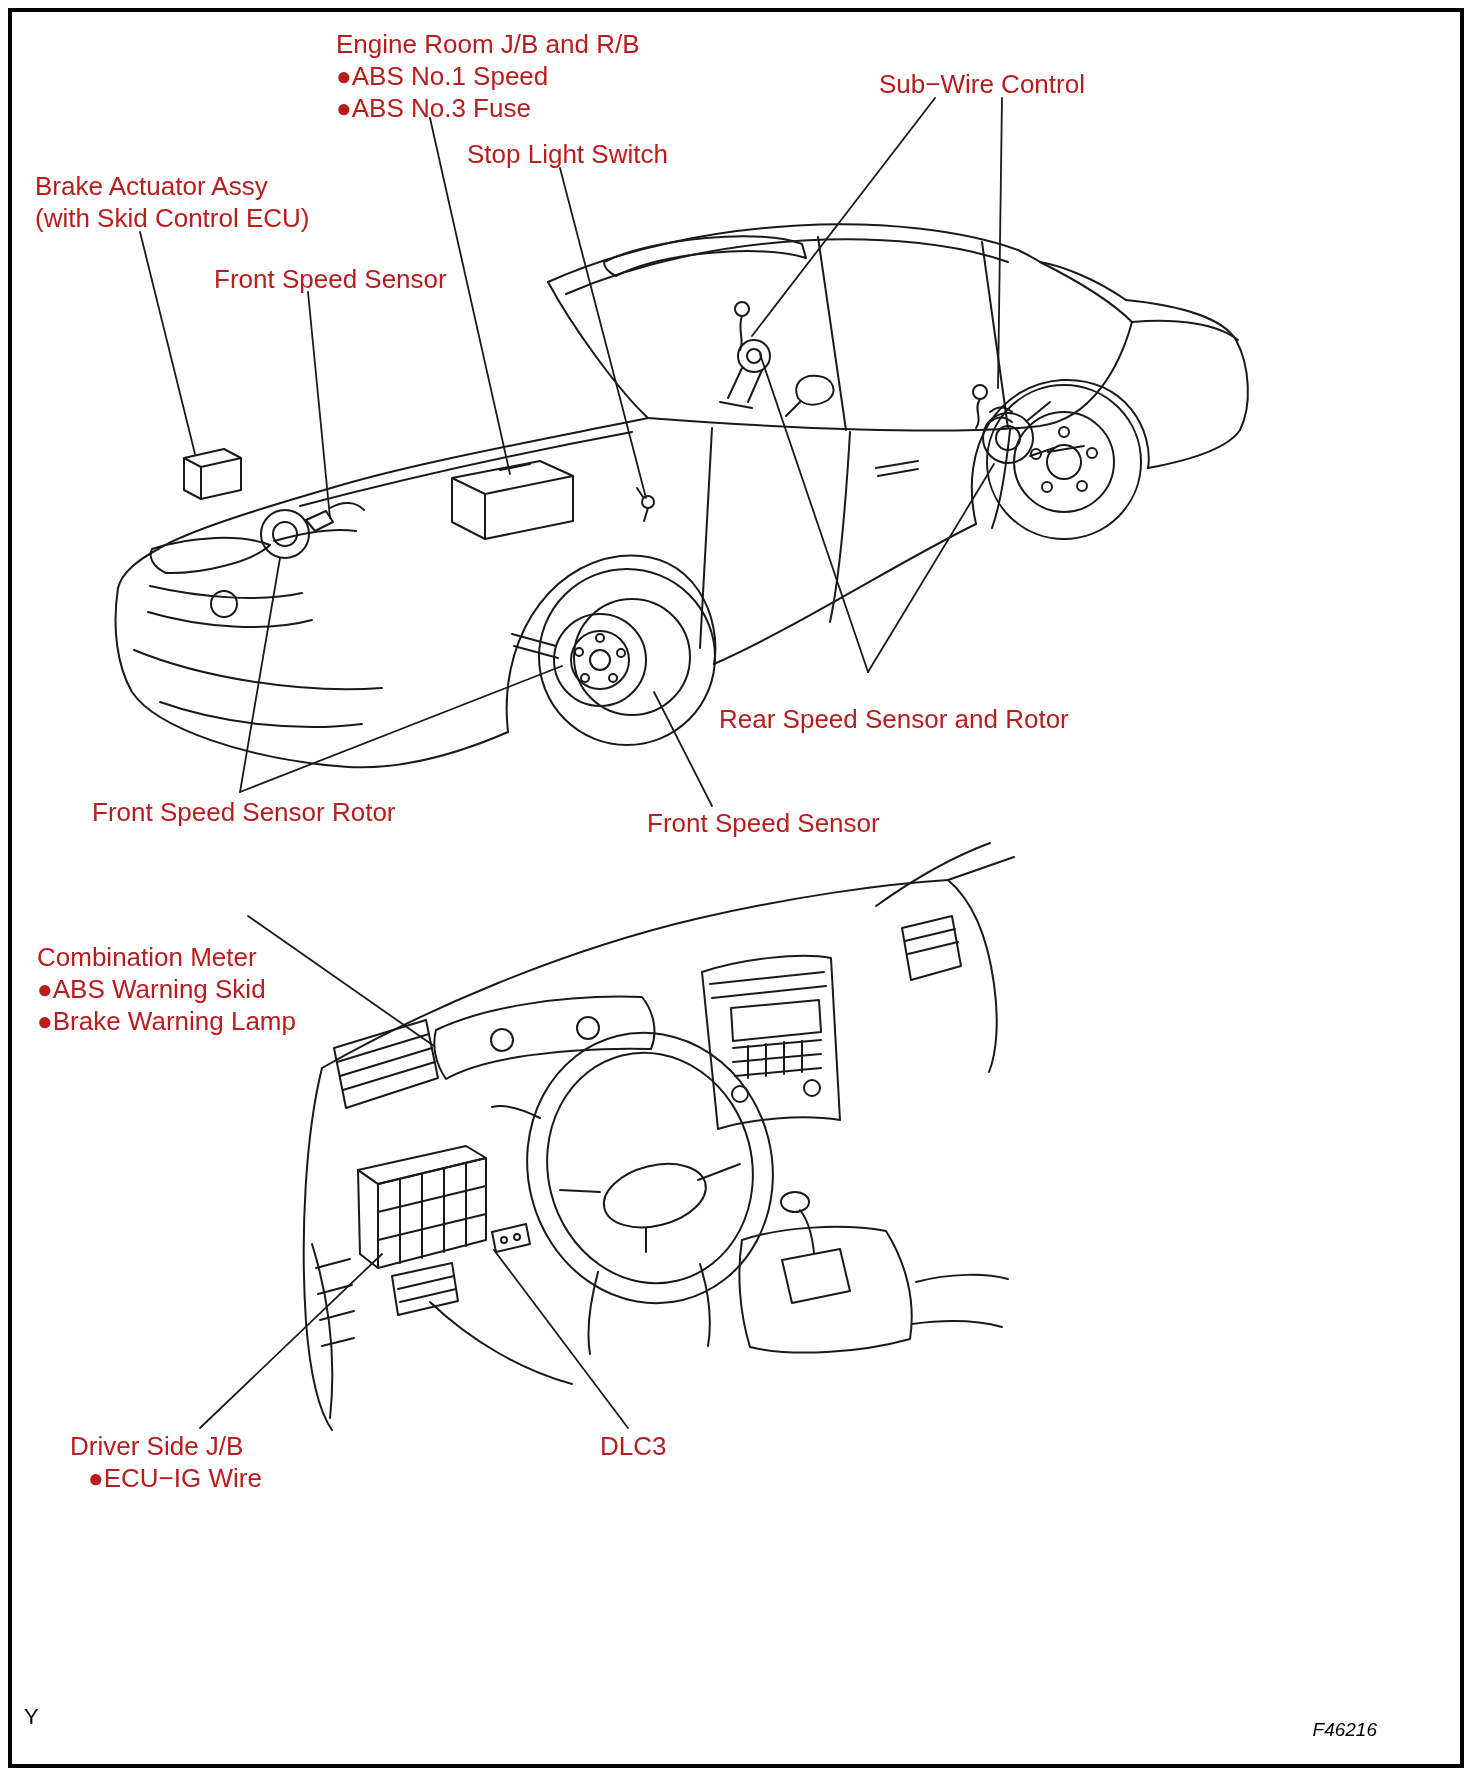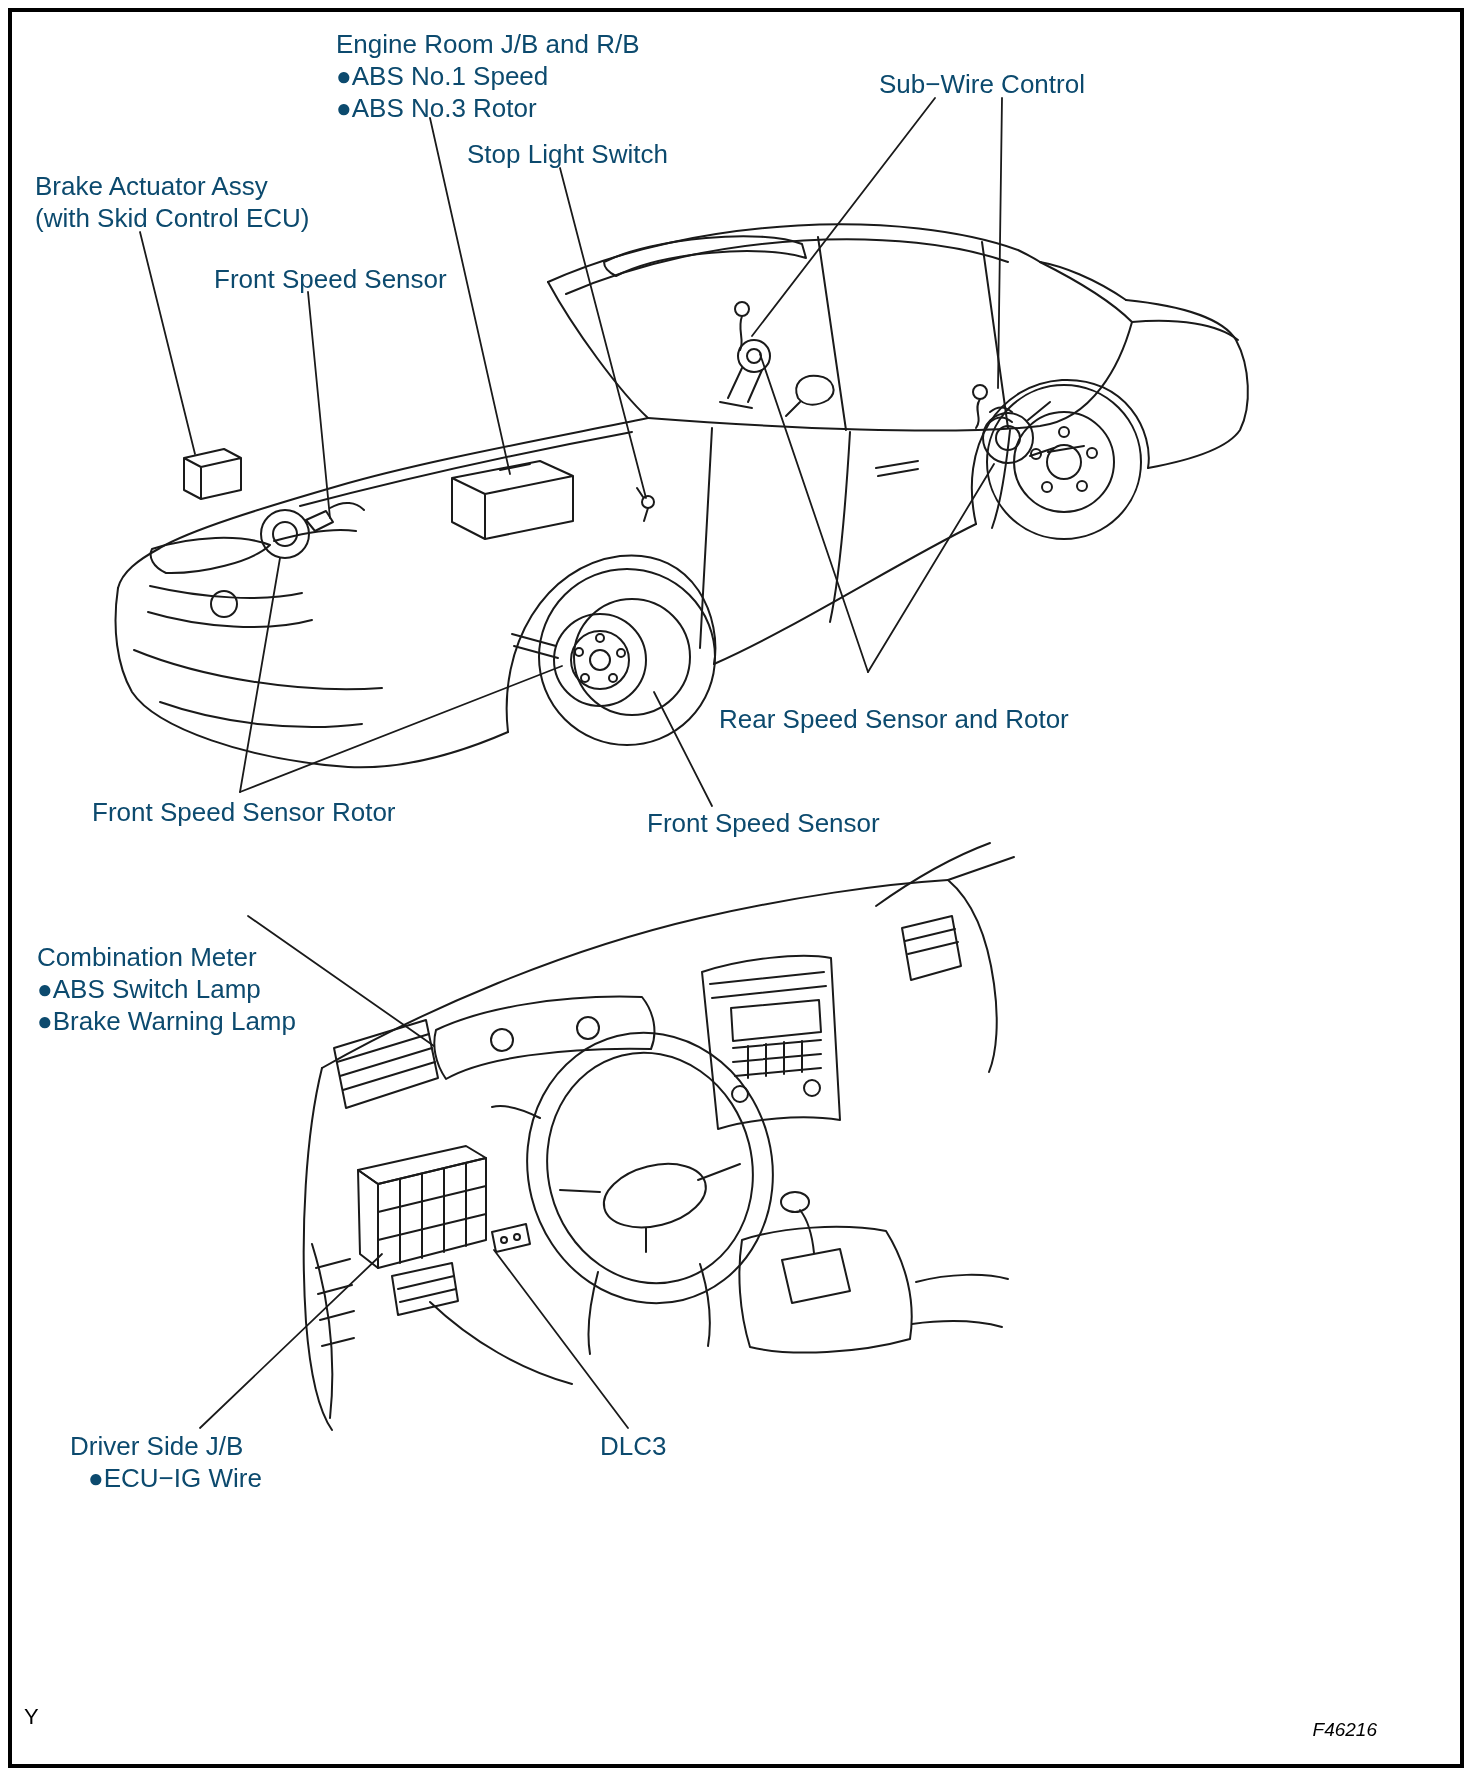--- a/index.html
+++ b/index.html
@@ -13,21 +13,21 @@
   .frame {
     position:absolute; inset:8px;
     border:4px solid #000;
   }
   svg.art { position:absolute; left:0; top:0; }
   .label {
     position:absolute;
     font-size:26px;
     line-height:32px;
     white-space:nowrap;
-    color:#0c4a6e;
+    color:#b91c1c;
   }
   .label .indent { padding-left:18px; }
   .corner-mark {
     position:absolute; left:24px; top:1704px;
     font-size:22px;
   }
   .figure-number {
     position:absolute; right:95px; top:1719px;
     font-size:19px;
     font-style:italic;
@@ -212,21 +212,21 @@
       <path d="M248,916 L434,1046"></path>
       <path d="M200,1428 L382,1254"></path>
       <path d="M628,1428 L494,1250"></path>
     </g>
   </g>
 </svg>
 
 <div class="label" style="left:336px; top:28px">
   <div>Engine Room J/B and R/B</div>
   <div>●ABS No.1 Speed</div>
-  <div>●ABS No.3 Rotor</div>
+  <div>●ABS No.3 Fuse</div>
 </div>
 
 <div class="label" style="left:879px; top:68px">Sub−Wire Control</div>
 
 <div class="label" style="left:467px; top:138px">Stop Light Switch</div>
 
 <div class="label" style="left:35px; top:170px">
   <div>Brake Actuator Assy</div>
   <div>(with Skid Control ECU)</div>
 </div>
@@ -234,21 +234,21 @@
 <div class="label" style="left:214px; top:263px">Front Speed Sensor</div>
 
 <div class="label" style="left:719px; top:703px">Rear Speed Sensor and Rotor</div>
 
 <div class="label" style="left:92px; top:796px">Front Speed Sensor Rotor</div>
 
 <div class="label" style="left:647px; top:807px">Front Speed Sensor</div>
 
 <div class="label" style="left:37px; top:941px">
   <div>Combination Meter</div>
-  <div>●ABS Switch Lamp</div>
+  <div>●ABS Warning Skid</div>
   <div>●Brake Warning Lamp</div>
 </div>
 
 <div class="label" style="left:70px; top:1430px">
   <div>Driver Side J/B</div>
   <div class="indent">●ECU−IG Wire</div>
 </div>
 
 <div class="label" style="left:600px; top:1430px">DLC3</div>
 

